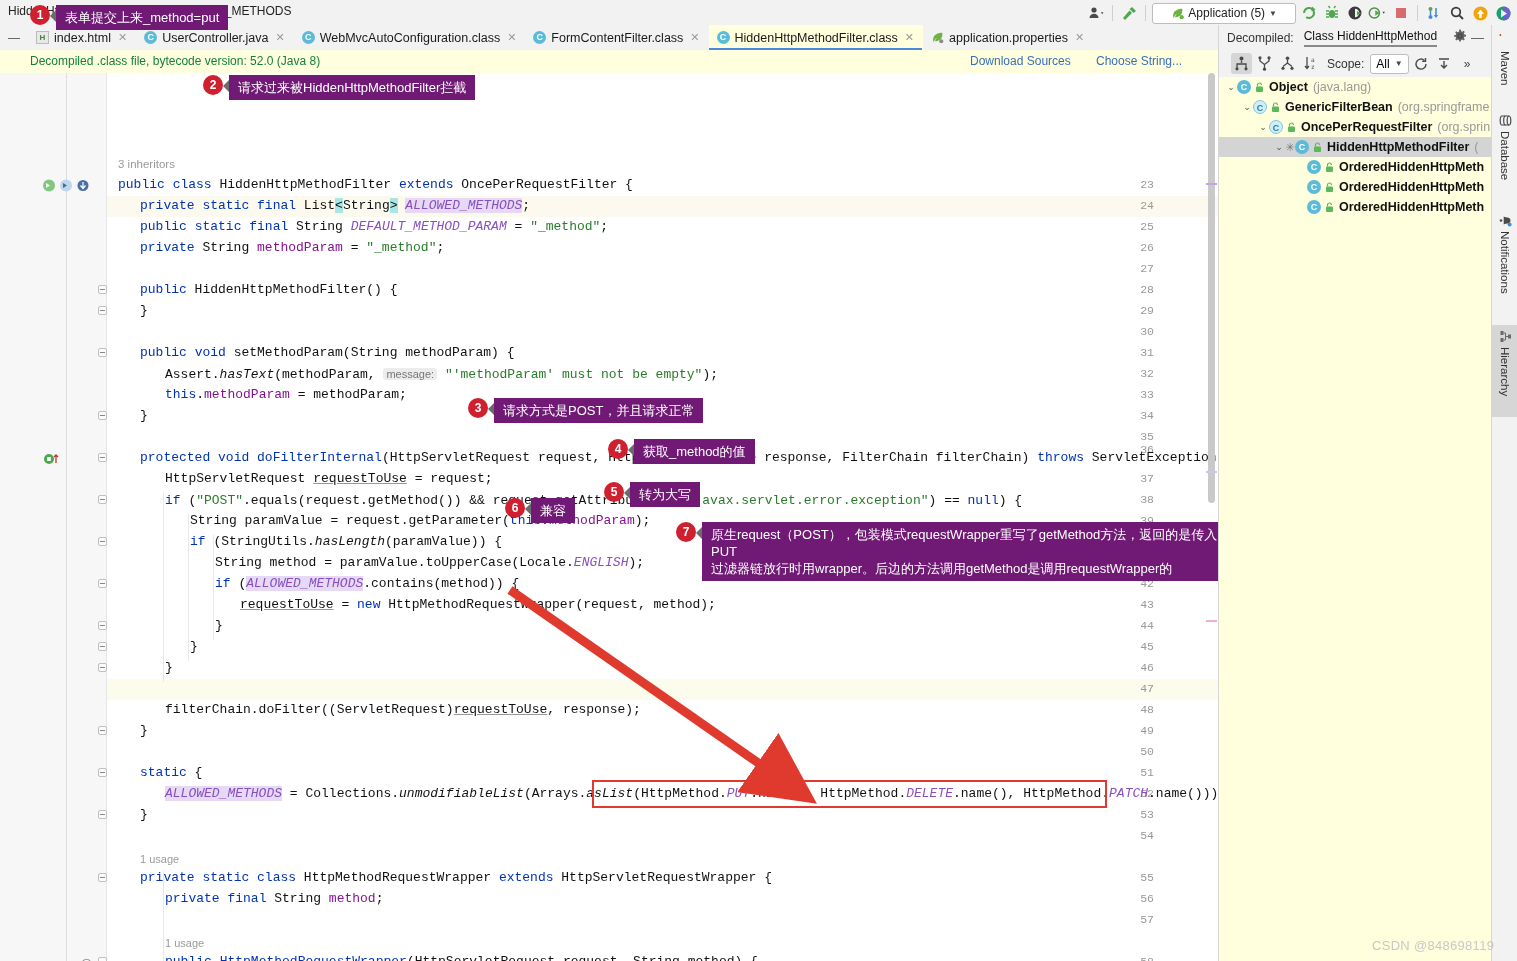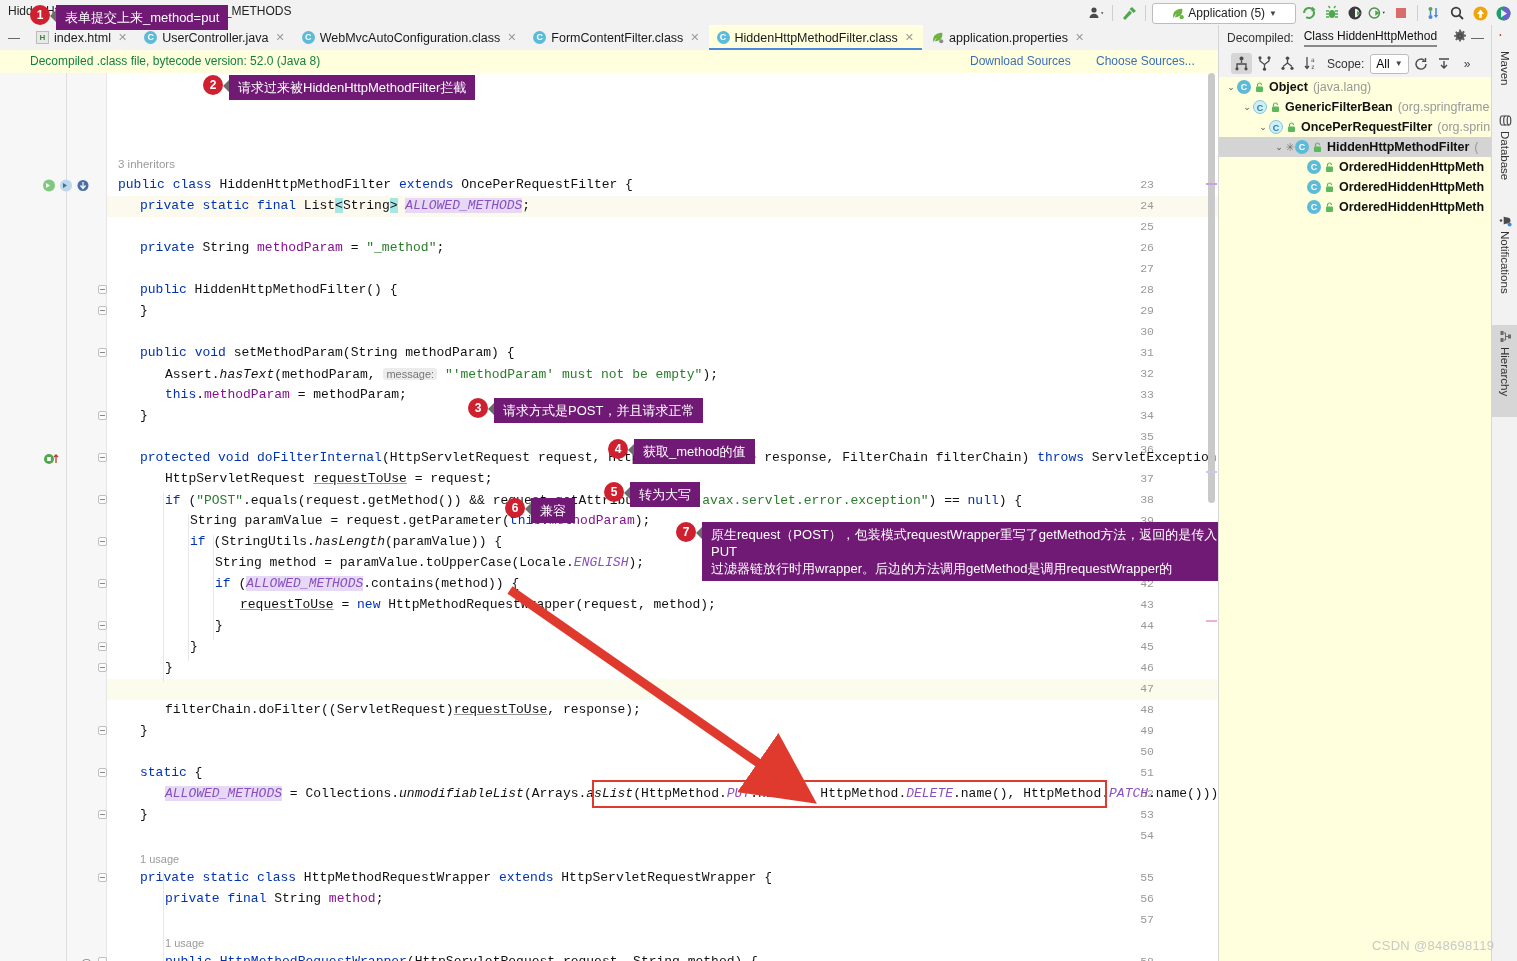--- a/index.html
+++ b/index.html
@@ -259,21 +259,21 @@
     <span>application.properties</span>
     <span class="x">✕</span>
   </div>
 
   <div id="tabmenu">⋮</div>
 </div>
 
 <div id="banner">
   <div class="txt">Decompiled .class file, bytecode version: 52.0 (Java 8)</div>
   <div class="lnk" id="dl-src">Download Sources</div>
-  <div class="lnk" id="ch-src">Choose Sources...</div>
+  <div class="lnk" id="ch-src">Choose String...</div>
 </div>
 
 <div id="leftstrip">
   <div class="lmark" style="top:400px;height:15px;"></div>
   <div class="lmark" style="top:477px;height:12px;background:#ffffdd;"></div>
   <div class="lmark" style="top:540px;height:12px;background:#ffffdd;"></div>
 </div>
 
 <div id="editor">
 
@@ -358,20 +358,21 @@
       <div class="fold" style="top:737px"></div>
     <div class="fold" style="top:800px"></div>
       <div class="fold" style="top:884px"></div>
   </div>
   <div style="position:absolute;left:80px;top:884px;color:#888;font-size:12px;">@</div>
 
   <div id="inheritors">3 inheritors</div>
 
   <div class="codeline" style="top:105px"><span class="kw">public</span> <span class="kw">class</span> HiddenHttpMethodFilter <span class="kw">extends</span> OncePerRequestFilter {</div>
   <div class="codeline" style="top:126px;left:140px"><span class="kw">private</span> <span class="kw">static</span> <span class="kw">final</span> List<span class="selbg">&lt;</span>String<span class="selbg">&gt;</span> <span class="hlbg cn">ALLOWED_METHODS</span>;</div>
+  <div class="codeline" style="top:147px;left:140px"><span class="kw">public</span> <span class="kw">static</span> <span class="kw">final</span> String <span class="cn">DEFAULT_METHOD_PARAM</span> = <span class="str">"_method"</span>;</div>
   <div class="codeline" style="top:168px;left:140px"><span class="kw">private</span> String <span class="fld2">methodParam</span> = <span class="str">"_method"</span>;</div>
   <div class="codeline" style="top:210px;left:140px"><span class="kw">public</span> HiddenHttpMethodFilter() {</div>
   <div class="codeline" style="top:231px;left:140px">}</div>
   <div class="codeline" style="top:273px;left:140px"><span class="kw">public</span> <span class="kw">void</span> setMethodParam(String methodParam) {</div>
   <div class="codeline" style="top:294px;left:165px">Assert.<span style="font-style:italic">hasText</span>(methodParam, <span class="inlay">message:</span> <span class="str">"'methodParam' must not be empty"</span>);</div>
   <div class="codeline" style="top:315px;left:165px"><span class="kw">this</span>.<span class="fld2">methodParam</span> = methodParam;</div>
   <div class="codeline" style="top:336px;left:140px">}</div>
   <div class="codeline" style="top:378px;left:140px"><span class="kw">protected</span> <span class="kw">void</span> <span style="color:#0033b3">doFilterInternal</span>(HttpServletRequest request, HttpServletResponse response, FilterChain filterChain) <span class="kw">throws</span> ServletException, IOException {</div>
   <div class="codeline" style="top:399px;left:165px">HttpServletRequest <span class="under">requestToUse</span> = request;</div>
   <div class="codeline" style="top:420px;left:165px"><span class="kw">if</span> (<span class="str">"POST"</span>.equals(request.getMethod()) &amp;&amp; request.getAttribute( <span class="inlay">s:</span> <span class="str">"javax.servlet.error.exception"</span>) == <span class="kw">null</span>) {</div>

